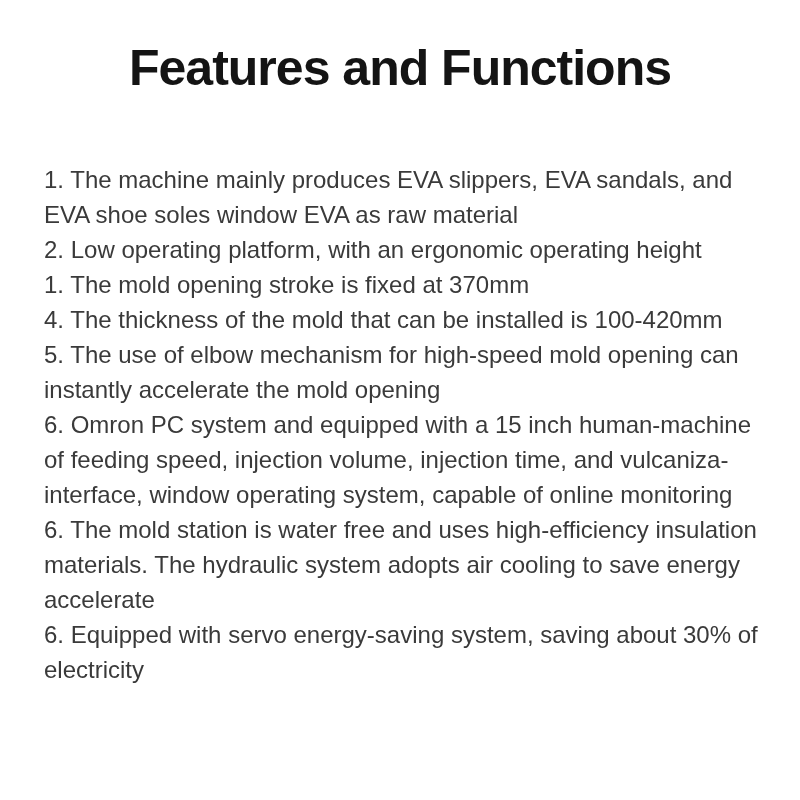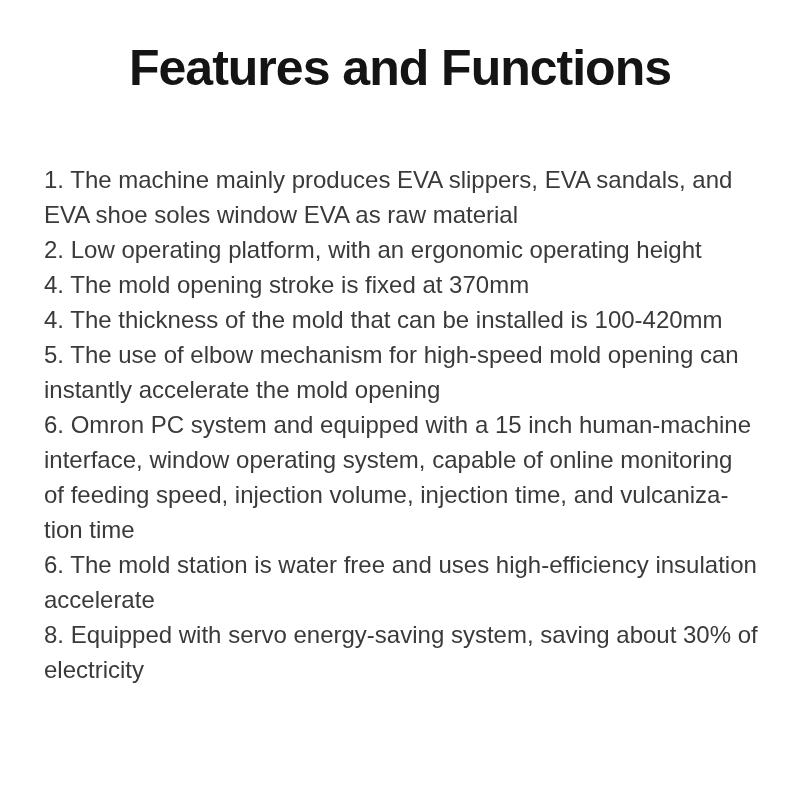--- a/index.html
+++ b/index.html
@@ -53,37 +53,37 @@
   <h1 class="title">Features and Functions</h1>
   <div class="features">
       <div class="feature-item">
         <div class="feature-line">1. The machine mainly produces EVA slippers, EVA sandals, and</div>
         <div class="feature-line">EVA shoe soles window EVA as raw material</div>
       </div>
       <div class="feature-item">
         <div class="feature-line">2. Low operating platform, with an ergonomic operating height</div>
       </div>
       <div class="feature-item">
-        <div class="feature-line">4. The mold opening stroke is fixed at 370mm</div>
+        <div class="feature-line">1. The mold opening stroke is fixed at 370mm</div>
       </div>
       <div class="feature-item">
         <div class="feature-line">4. The thickness of the mold that can be installed is 100-420mm</div>
       </div>
       <div class="feature-item">
         <div class="feature-line">5. The use of elbow mechanism for high-speed mold opening can</div>
         <div class="feature-line">instantly accelerate the mold opening</div>
       </div>
       <div class="feature-item">
         <div class="feature-line">6. Omron PC system and equipped with a 15 inch human-machine</div>
+        <div class="feature-line">of feeding speed, injection volume, injection time, and vulcaniza-</div>
         <div class="feature-line">interface, window operating system, capable of online monitoring</div>
-        <div class="feature-line">of feeding speed, injection volume, injection time, and vulcaniza-</div>
-        <div class="feature-line">tion time</div>
       </div>
       <div class="feature-item">
         <div class="feature-line">6. The mold station is water free and uses high-efficiency insulation</div>
+        <div class="feature-line">materials. The hydraulic system adopts air cooling to save energy</div>
         <div class="feature-line">accelerate</div>
       </div>
       <div class="feature-item">
-        <div class="feature-line">8. Equipped with servo energy-saving system, saving about 30% of</div>
+        <div class="feature-line">6. Equipped with servo energy-saving system, saving about 30% of</div>
         <div class="feature-line">electricity</div>
       </div>
     </div>
 </div>
 
 </body></html>

